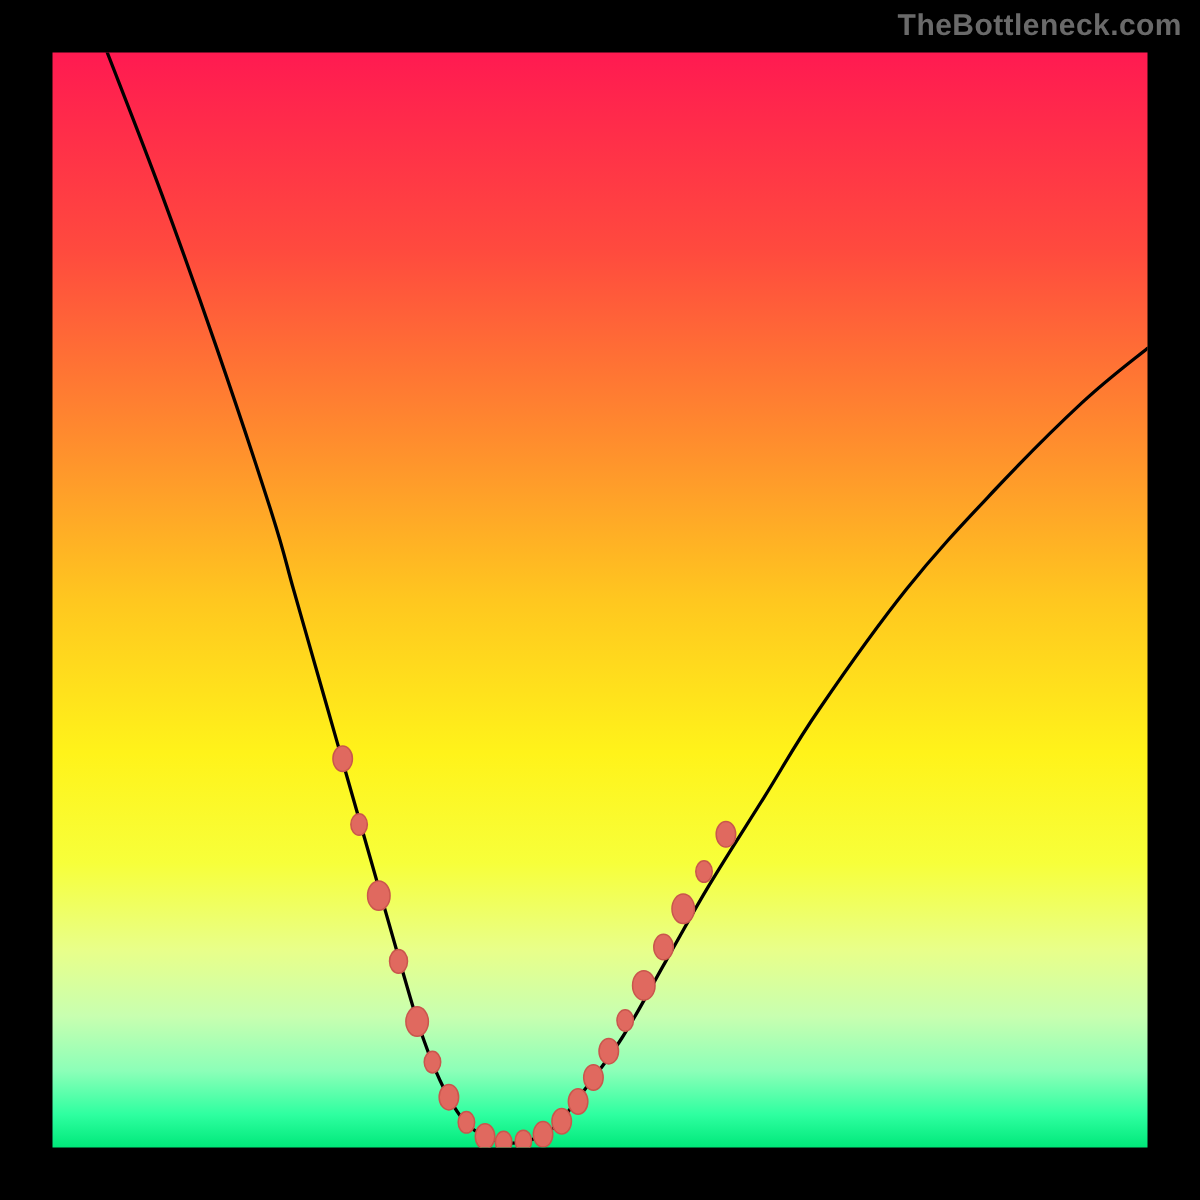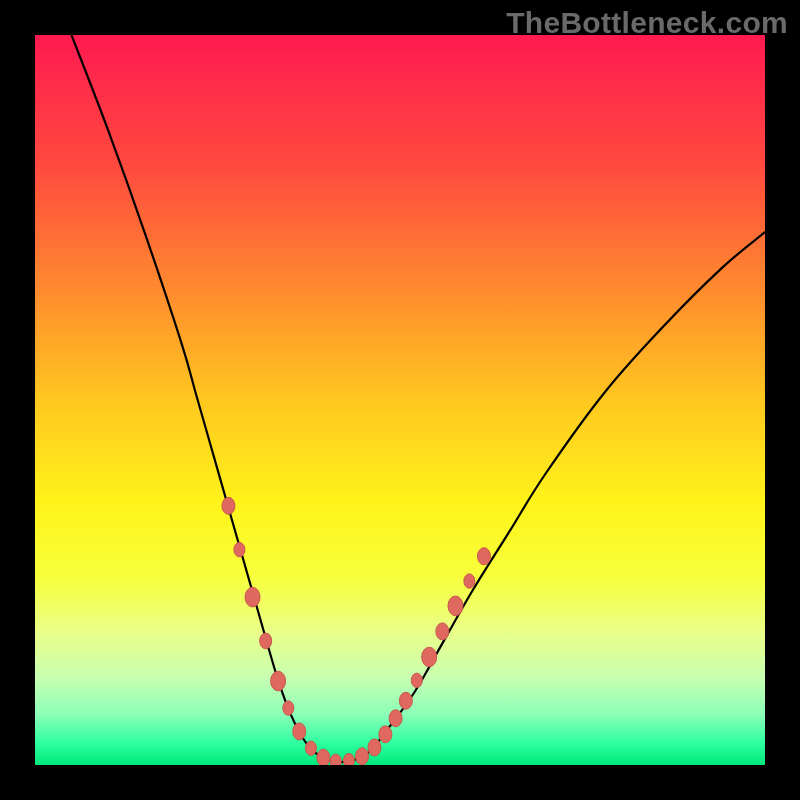--- a/index.html
+++ b/index.html
@@ -41,21 +41,21 @@
     position: absolute;
     left: 0;
     top: 0;
     width: 730px;
     height: 730px;
   }
   .watermark {
     position: absolute;
     top: 6px;
     right: 12px;
-    font-size: 30px;
+    font-size: 20px;
     font-weight: 600;
     color: #6a6a6a;
     letter-spacing: 0.3px;
     user-select: none;
   }
 </style>
 </head>
 <body>
 
 <div class="frame">

